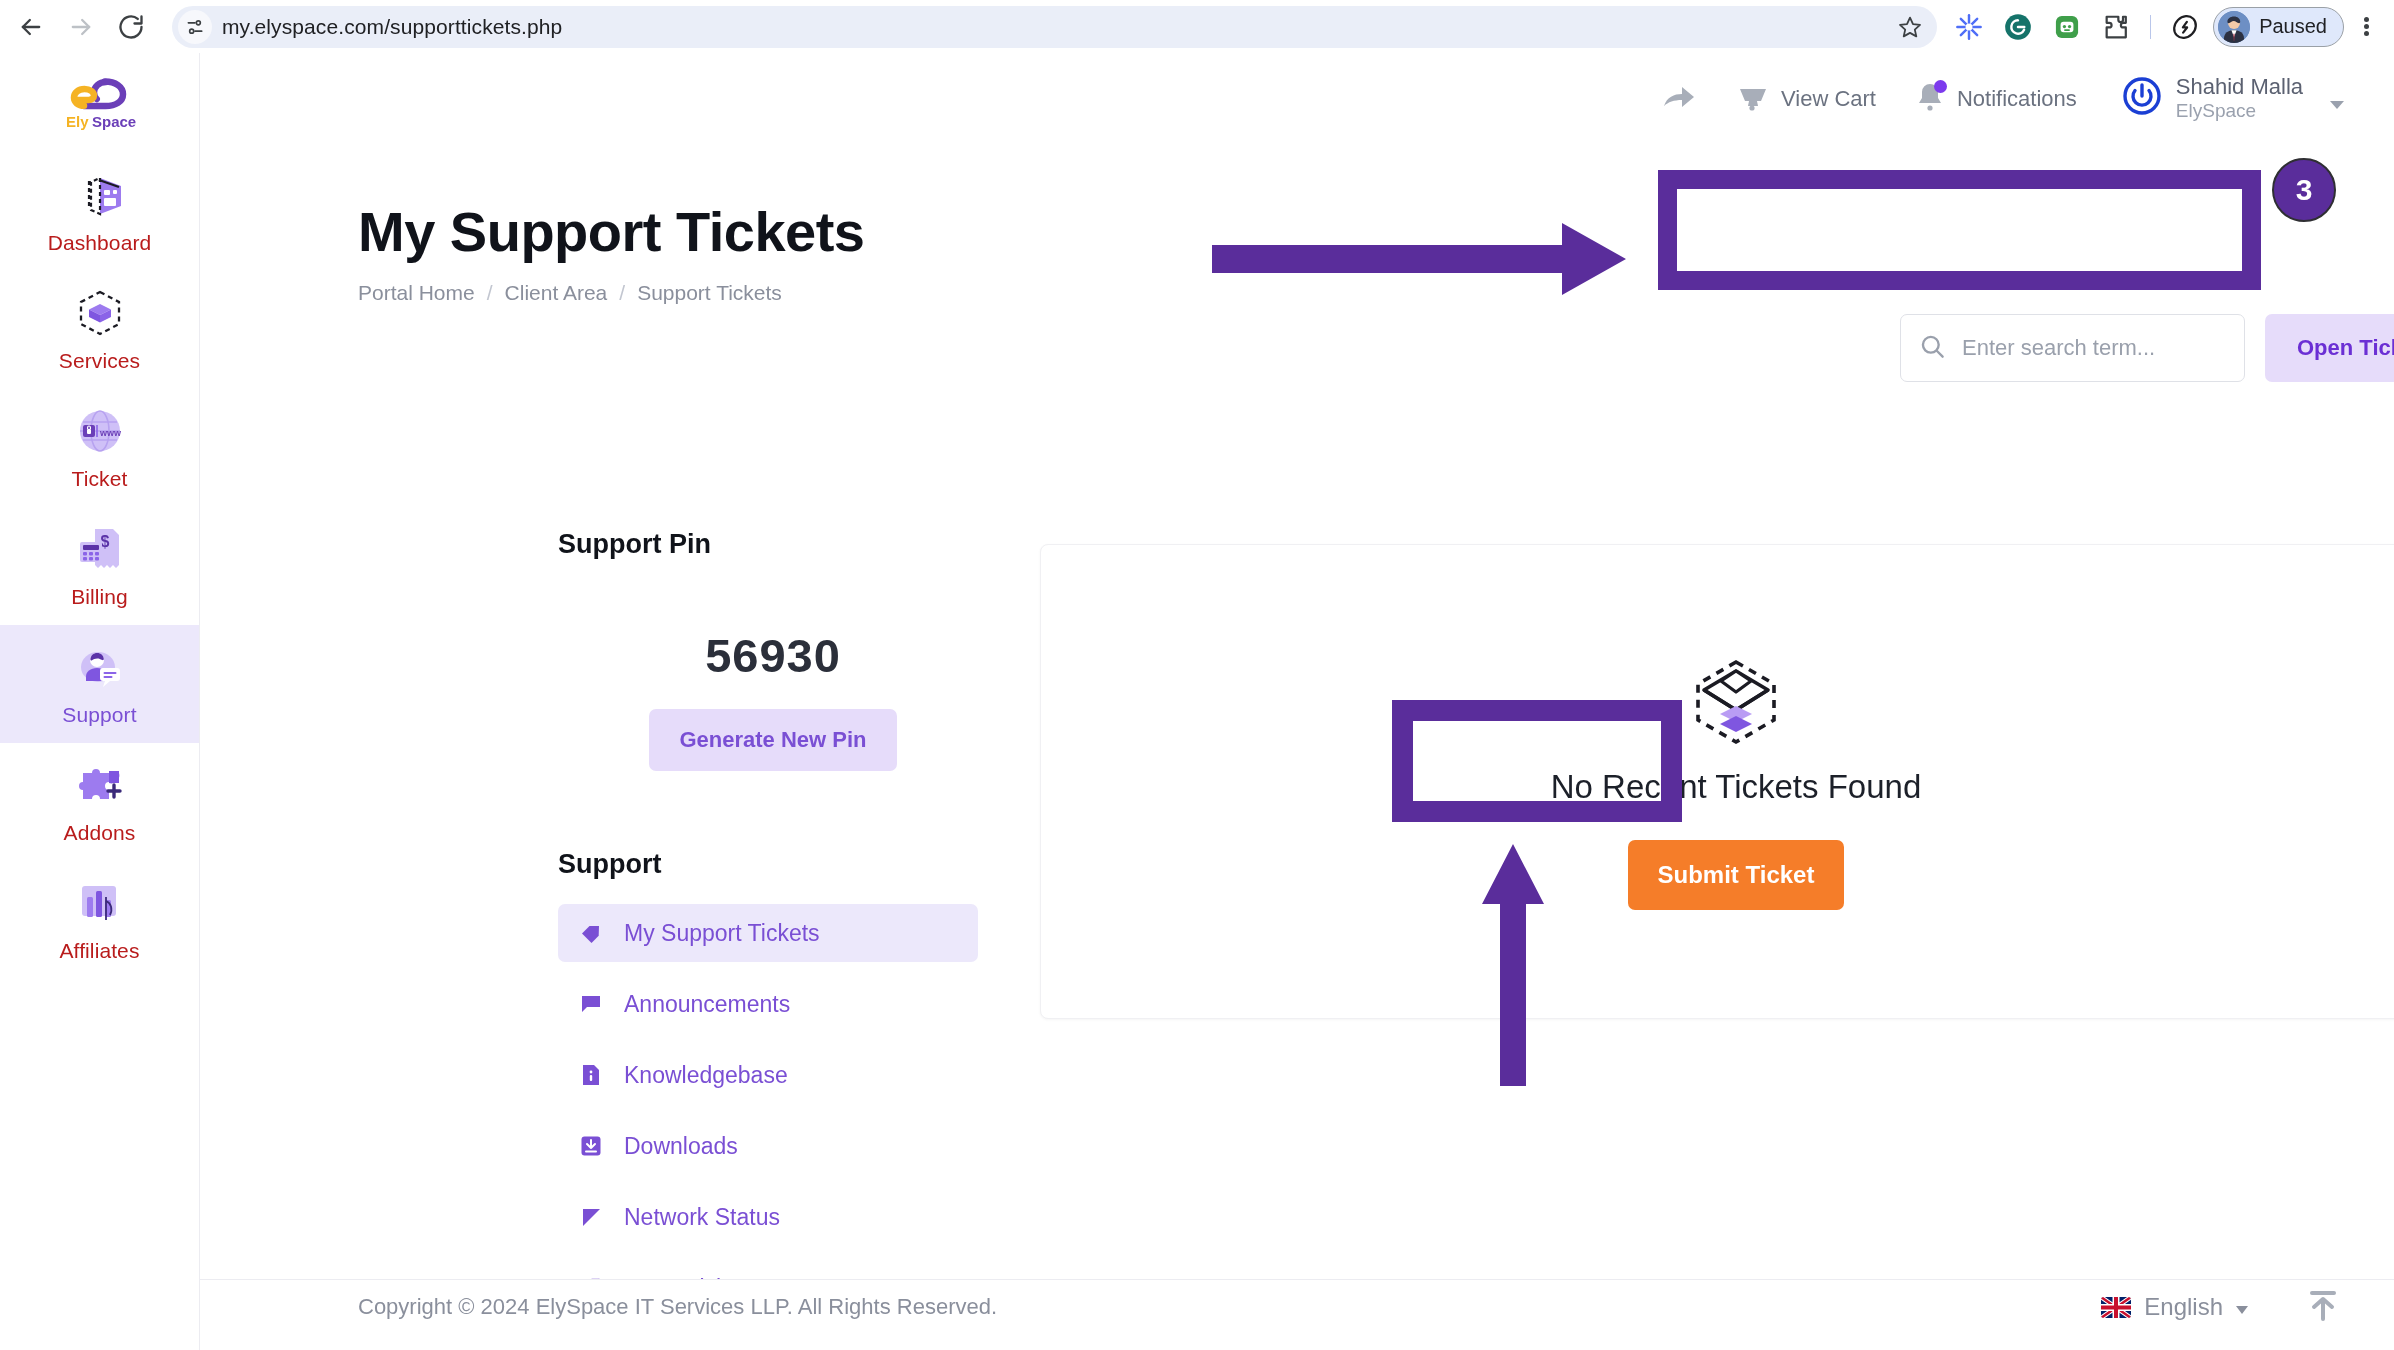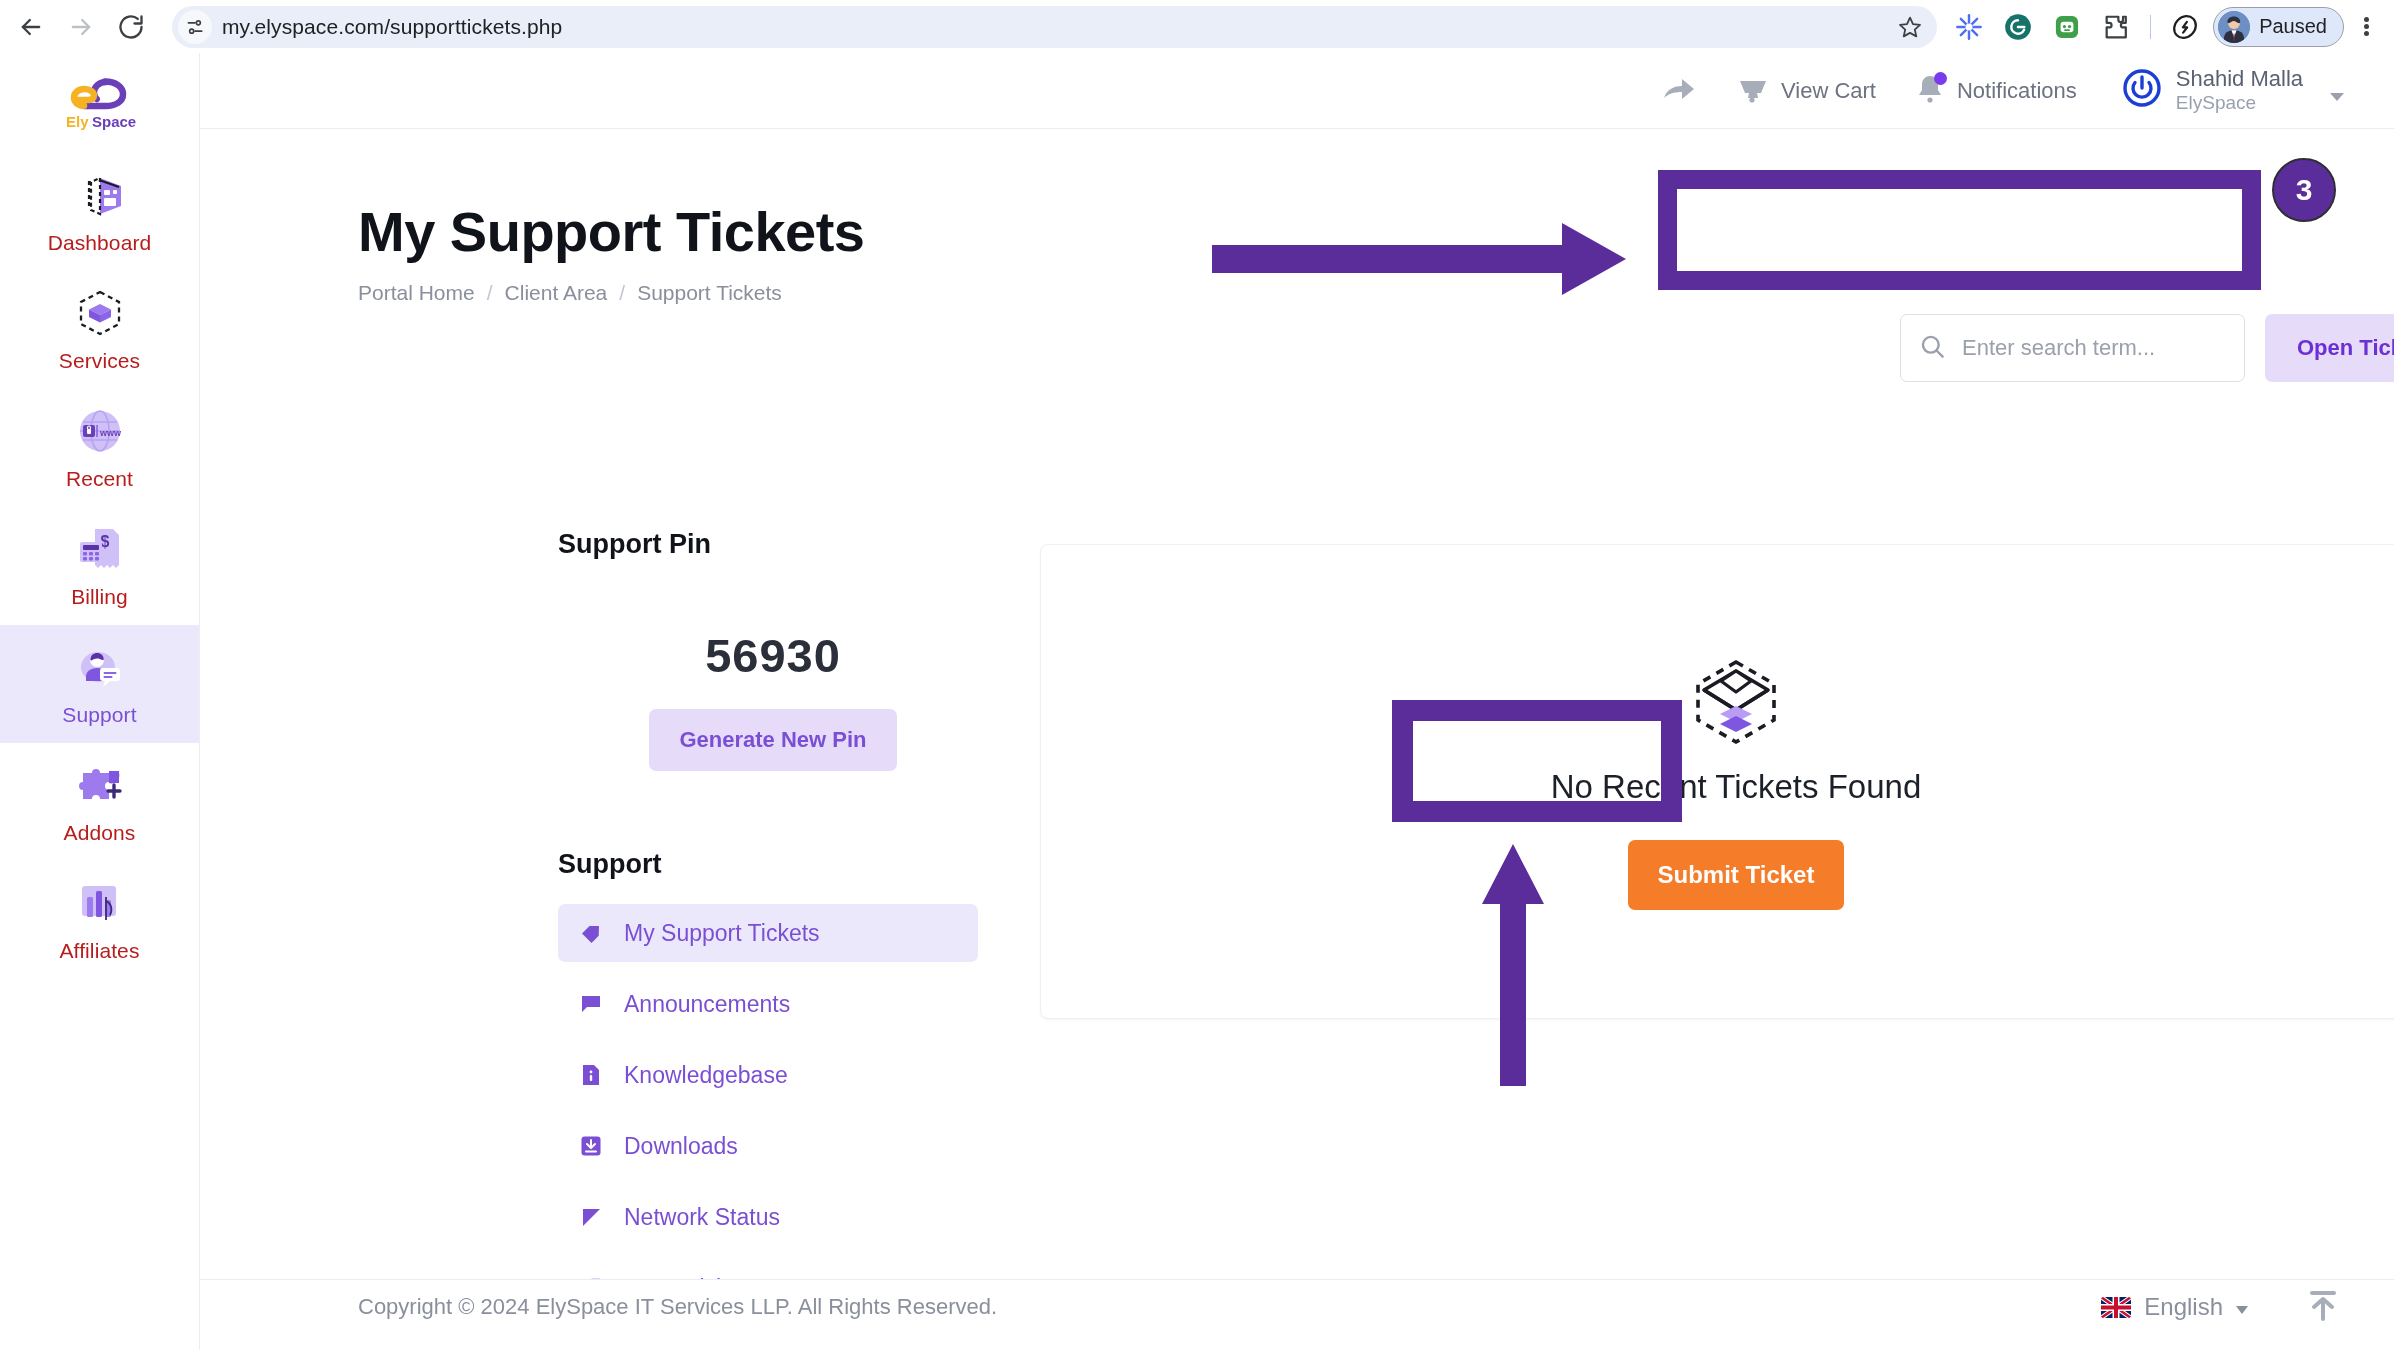--- a/index.html
+++ b/index.html
@@ -104,21 +104,21 @@
     gap: 10px;
     text-decoration: none;
   }
   .side-item.active { background: #ece8fb; }
   .side-ico { width: 52px; height: 52px; display: flex; align-items: center; justify-content: center; }
   .side-label { font-size: 21px; color: #b91c1c; letter-spacing: .1px; }
   .side-item.active .side-label { color: #7a4fd4; }
 
   
   .topbar {
-    position: absolute; top: 0; left: 200px;
+    position: absolute; top: 8px; left: 200px;
     width: 2194px; height: 76px;
     background: #ffffff;
     border-bottom: 1px solid #ececf1;
     display: flex; align-items: center; justify-content: flex-end;
     padding-right: 50px;
     gap: 0;
   }
   .tb-item {
     display: flex; align-items: center; gap: 13px;
     margin-left: 40px;
@@ -413,21 +413,21 @@
           <line x1="5" y1="24" x2="45" y2="24" stroke="#b7a2f0" stroke-width="1.6"></line>
           <line x1="8" y1="15" x2="42" y2="15" stroke="#b7a2f0" stroke-width="1.6"></line>
           <line x1="8" y1="33" x2="42" y2="33" stroke="#b7a2f0" stroke-width="1.6"></line>
           <rect x="8" y="18" width="12" height="12" rx="2" fill="#6b3fb8"></rect>
           <rect x="12" y="22" width="4" height="5" rx="1" fill="#fff"></rect>
           <path d="M12.6 22v-1.6a1.4 1.4 0 0 1 2.8 0V22" fill="none" stroke="#fff" stroke-width="1.2"></path>
           <line x1="22" y1="18" x2="22" y2="30" stroke="#8b64e8" stroke-width="1.6"></line>
           <text x="25" y="28.5" font-family="Liberation Sans, sans-serif" font-size="9" font-weight="700" fill="#6b3fb8">www</text>
         </svg>
       </span>
-      <span class="side-label">Recent</span>
+      <span class="side-label">Ticket</span>
     </a>
 
     <a class="side-item">
       <span class="side-ico">
         <svg width="50" height="48" viewBox="0 0 50 48">
           <path d="M20 4 h18 l6 6 v30 l-3 3 -3-3 -3 3 -3-3 -3 3 -3-3 -3 3 -3-3Z" fill="#cfc0f7"></path>
           <text x="30" y="22" font-family="Liberation Sans, sans-serif" font-size="16" font-weight="700" fill="#5b33a8" text-anchor="middle">$</text>
           <rect x="5" y="17" width="22" height="20" rx="2" fill="#cfc0f7"></rect>
           <rect x="8" y="20" width="16" height="5" rx="1" fill="#5b33a8"></rect>
           <rect x="8" y="27" width="4" height="3.5" rx="1" fill="#8b64e8"></rect>

